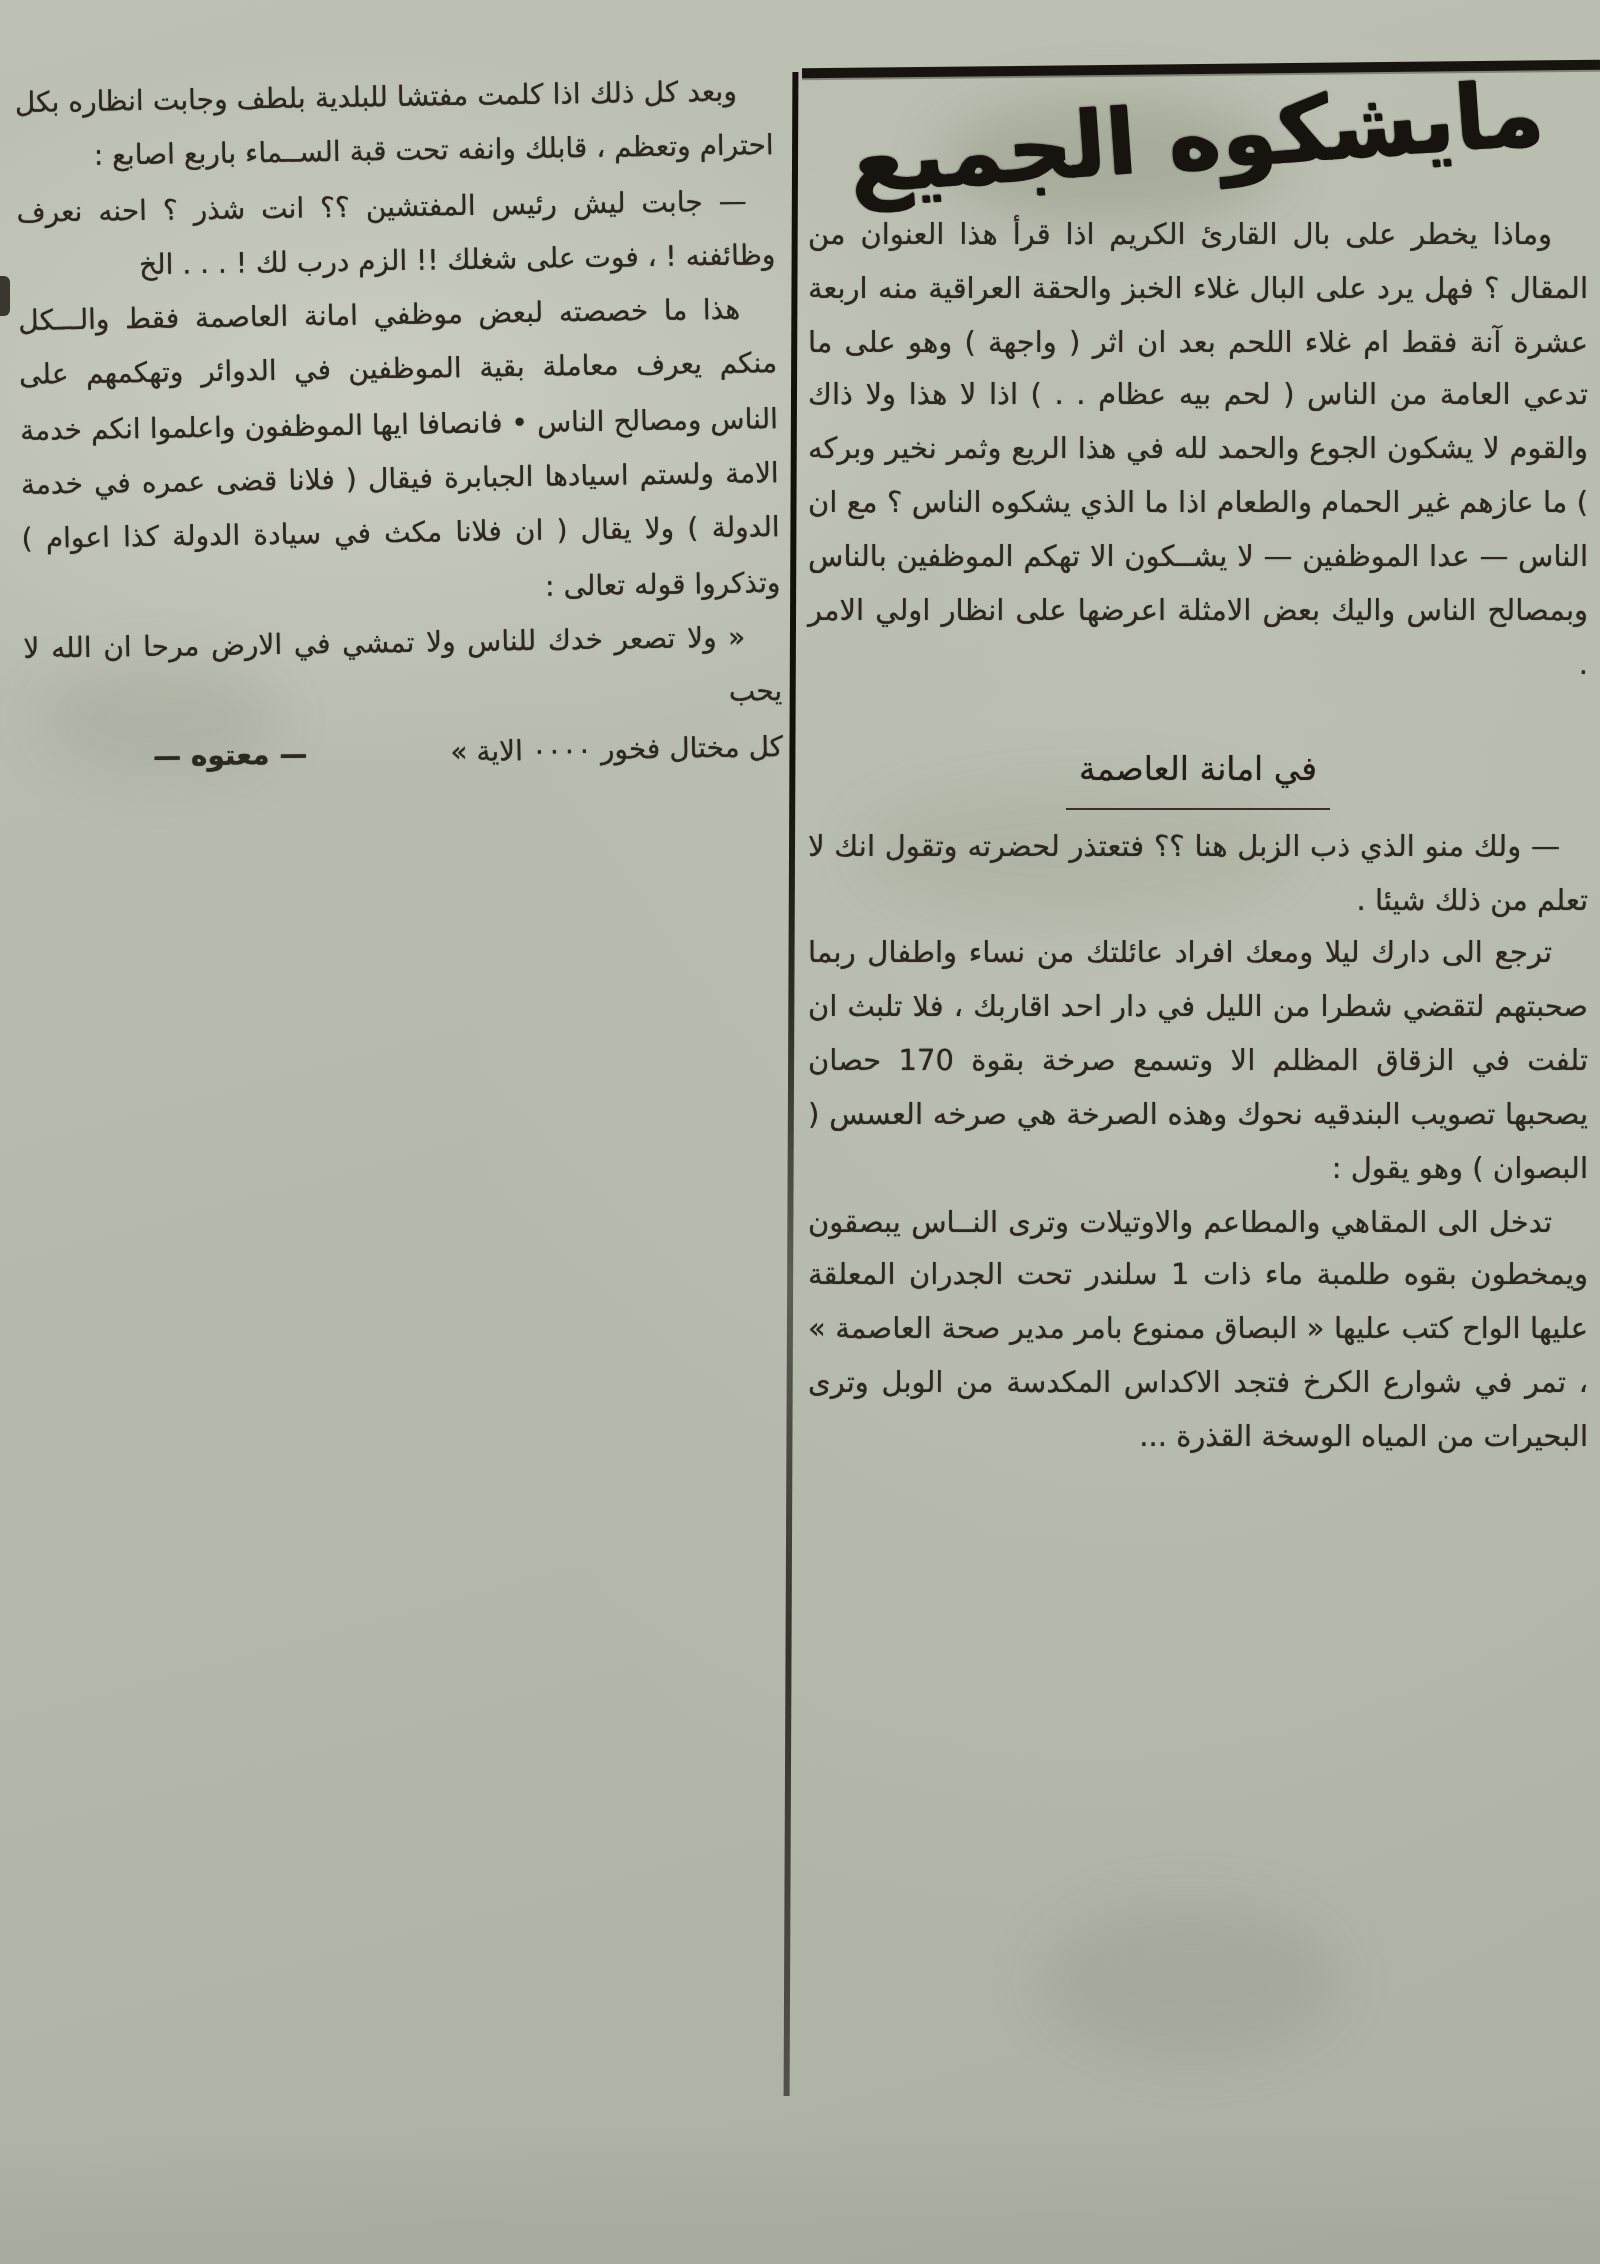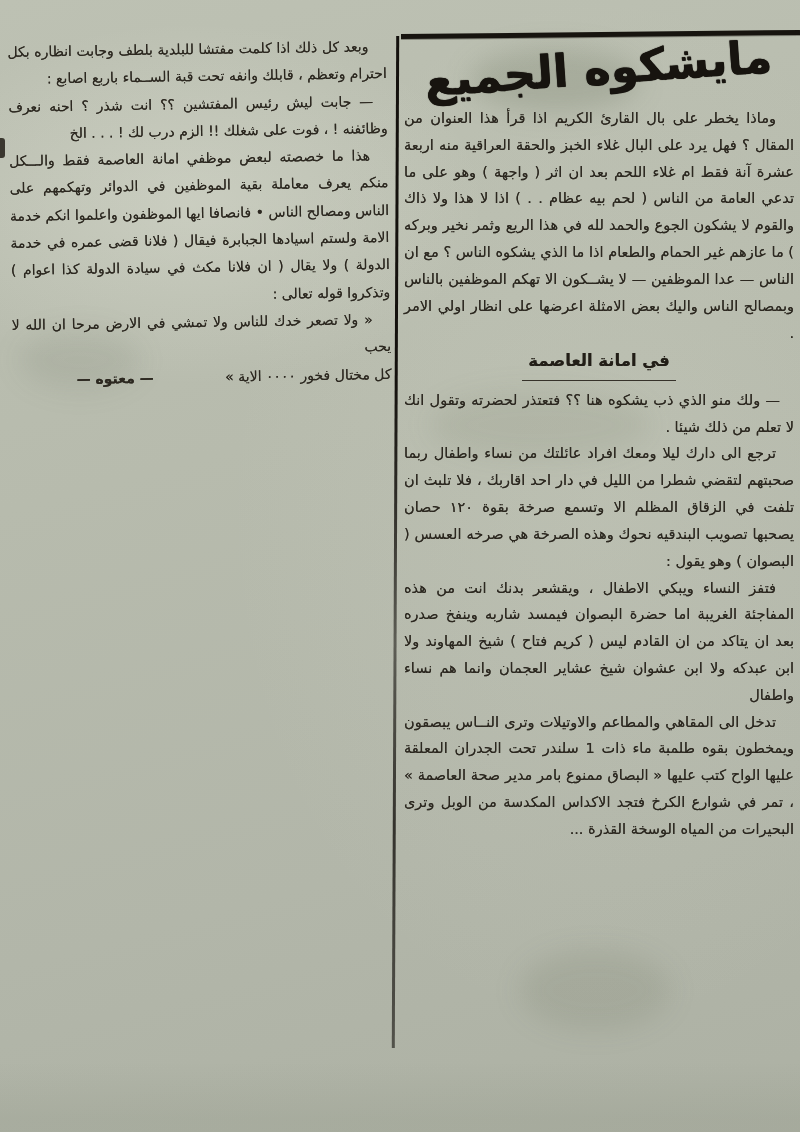--- a/index.html
+++ b/index.html
@@ -32,21 +32,21 @@
   .article-title{
     margin:14px 30px 10px 0;position:relative;left:14px;
     font-size:45px;font-weight:bold;text-align:center;
     transform:rotate(-4deg);
     color:#17140f;text-shadow:0 0 1px #17140f, 0.5px 0.5px 0 #17140f;
     letter-spacing:-1px;white-space:nowrap;
   }
   .body-text{font-size:14.5px;line-height:1.85;text-align:justify;text-shadow:0 0 0.5px rgba(44,40,32,0.8);}
   .body-text p{margin:0;text-indent:18px;}
   .body-text p.dialogue{text-indent:14px;}
-  .section-heading{margin:0 0 6px;text-align:center;font-size:16.5px;font-weight:bold;color:#221e17;}
+  .section-heading{margin:24px 0 6px;text-align:center;font-size:16.5px;font-weight:normal;color:#221e17;}
   .section-heading span{display:inline-block;border-bottom:1.6px solid #36322a;padding:0 6px 3px;}
 
   .col-left{position:absolute;left:10px;top:36px;width:379px;transform:rotate(-0.9deg);}
   .col-left .body-text{font-size:14px;line-height:1.95;}
   .quote-line{margin:0;text-indent:14px;}
   .sig-row{display:flex;justify-content:space-between;align-items:baseline;padding-left:64px;}
   .signature{font-weight:bold;white-space:nowrap;}
 </style>
 </head>
 <body>
@@ -60,23 +60,22 @@
   <div class="edge-mark"></div>
 
   <div class="rule-top"></div>
   <div class="rule-v"></div>
 
   <div class="col-right">
     <h1 class="article-title">مايشكوه الجميع</h1>
     <div class="body-text">
       <p>وماذا يخطر على بال القارئ الكريم اذا قرأ هذا العنوان من المقال ؟ فهل يرد على البال غلاء الخبز والحقة العراقية منه اربعة عشرة آنة فقط ام غلاء اللحم بعد ان اثر ( واجهة ) وهو على ما تدعي العامة من الناس ( لحم بيه عظام . . ) اذا لا هذا ولا ذاك والقوم لا يشكون الجوع والحمد لله في هذا الريع وثمر نخير وبركه ) ما عازهم غير الحمام والطعام اذا ما الذي يشكوه الناس ؟ مع ان الناس — عدا الموظفين — لا يشــكون الا تهكم الموظفين بالناس وبمصالح الناس واليك بعض الامثلة اعرضها على انظار اولي الامر .</p>
       <h2 class="section-heading"><span>في امانة العاصمة</span></h2>
-      <p class="dialogue">— ولك منو الذي ذب يشكوه هنا ؟؟ فتعتذر لحضرته وتقول انك لا تعلم من ذلك شيئا .</p>
-      <p>ترجع الى دارك ليلا ومعك افراد عائلتك من نساء واطفال ربما صحبتهم لتقضي شطرا من الليل في دار احد اقاربك ، فلا تلبث ان تلفت في الزقاق المظلم الا وتسمع صرخة بقوة ١٢٠ حصان يصحبها تصويب البندقيه نحوك وهذه الصرخة هي صرخه العسس ( البصوان ) وهو يقول :</p>
-      <p>فتفز النساء ويبكي الاطفال ، ويقشعر بدنك انت من هذه المفاجئة الغريبة اما حضرة البصوان فيمسد شاربه وينفخ صدره بعد ان يتاكد من ان القادم ليس ( كريم فتاح ) شيخ المهاوند ولا ابن عبدكه ولا ابن عشوان شيخ عشاير العجمان وانما هم نساء واطفال</p>
+      <p class="dialogue">— ولك منو الذي ذب الزبل هنا ؟؟ فتعتذر لحضرته وتقول انك لا تعلم من ذلك شيئا .</p>
+      <p>ترجع الى دارك ليلا ومعك افراد عائلتك من نساء واطفال ربما صحبتهم لتقضي شطرا من الليل في دار احد اقاربك ، فلا تلبث ان تلفت في الزقاق المظلم الا وتسمع صرخة بقوة 170 حصان يصحبها تصويب البندقيه نحوك وهذه الصرخة هي صرخه العسس ( البصوان ) وهو يقول :</p>
       <p>تدخل الى المقاهي والمطاعم والاوتيلات وترى النــاس يبصقون ويمخطون بقوه طلمبة ماء ذات 1 سلندر تحت الجدران المعلقة عليها الواح كتب عليها « البصاق ممنوع بامر مدير صحة العاصمة » ، تمر في شوارع الكرخ فتجد الاكداس المكدسة من الوبل وترى البحيرات من المياه الوسخة القذرة ...</p>
     </div>
   </div>
 
   <div class="col-left">
     <div class="body-text">
       <p>وبعد كل ذلك اذا كلمت مفتشا للبلدية بلطف وجابت انظاره بكل احترام وتعظم ، قابلك وانفه تحت قبة الســماء باربع اصابع :</p>
       <p class="dialogue">— جابت ليش رئيس المفتشين ؟؟ انت شذر ؟ احنه نعرف وظائفنه ! ، فوت على شغلك !! الزم درب لك ! . . . الخ</p>
       <p>هذا ما خصصته لبعض موظفي امانة العاصمة فقط والـــكل منكم يعرف معاملة بقية الموظفين في الدوائر وتهكمهم على الناس ومصالح الناس • فانصافا ايها الموظفون واعلموا انكم خدمة الامة ولستم اسيادها الجبابرة فيقال ( فلانا قضى عمره في خدمة الدولة ) ولا يقال ( ان فلانا مكث في سيادة الدولة كذا اعوام ) وتذكروا قوله تعالى :</p>
       <p class="quote-line">« ولا تصعر خدك للناس ولا تمشي في الارض مرحا ان الله لا يحب</p>

